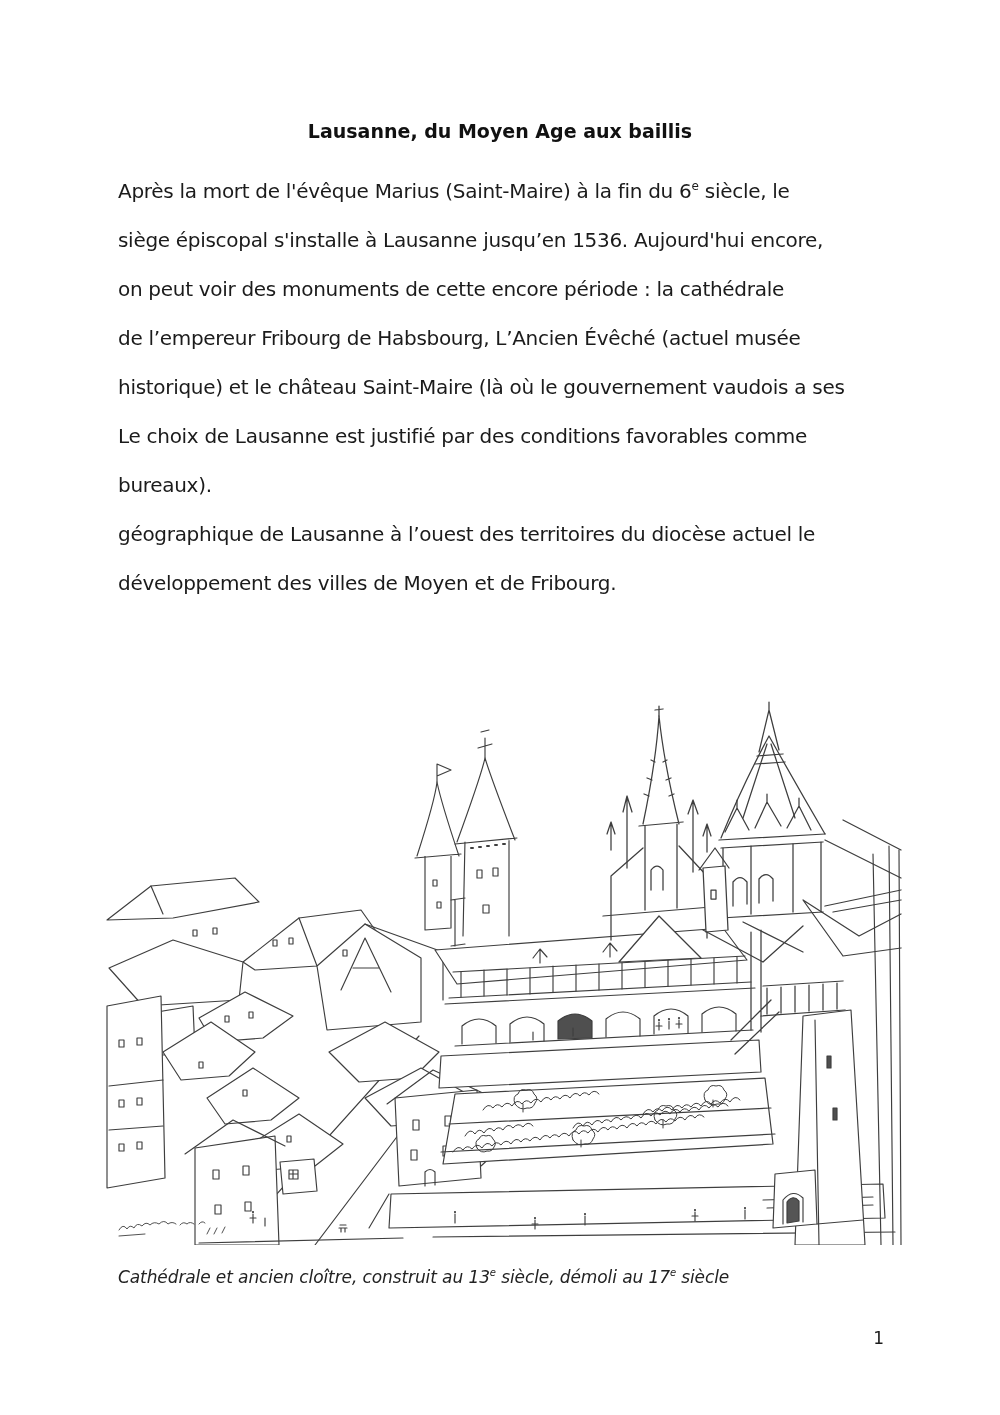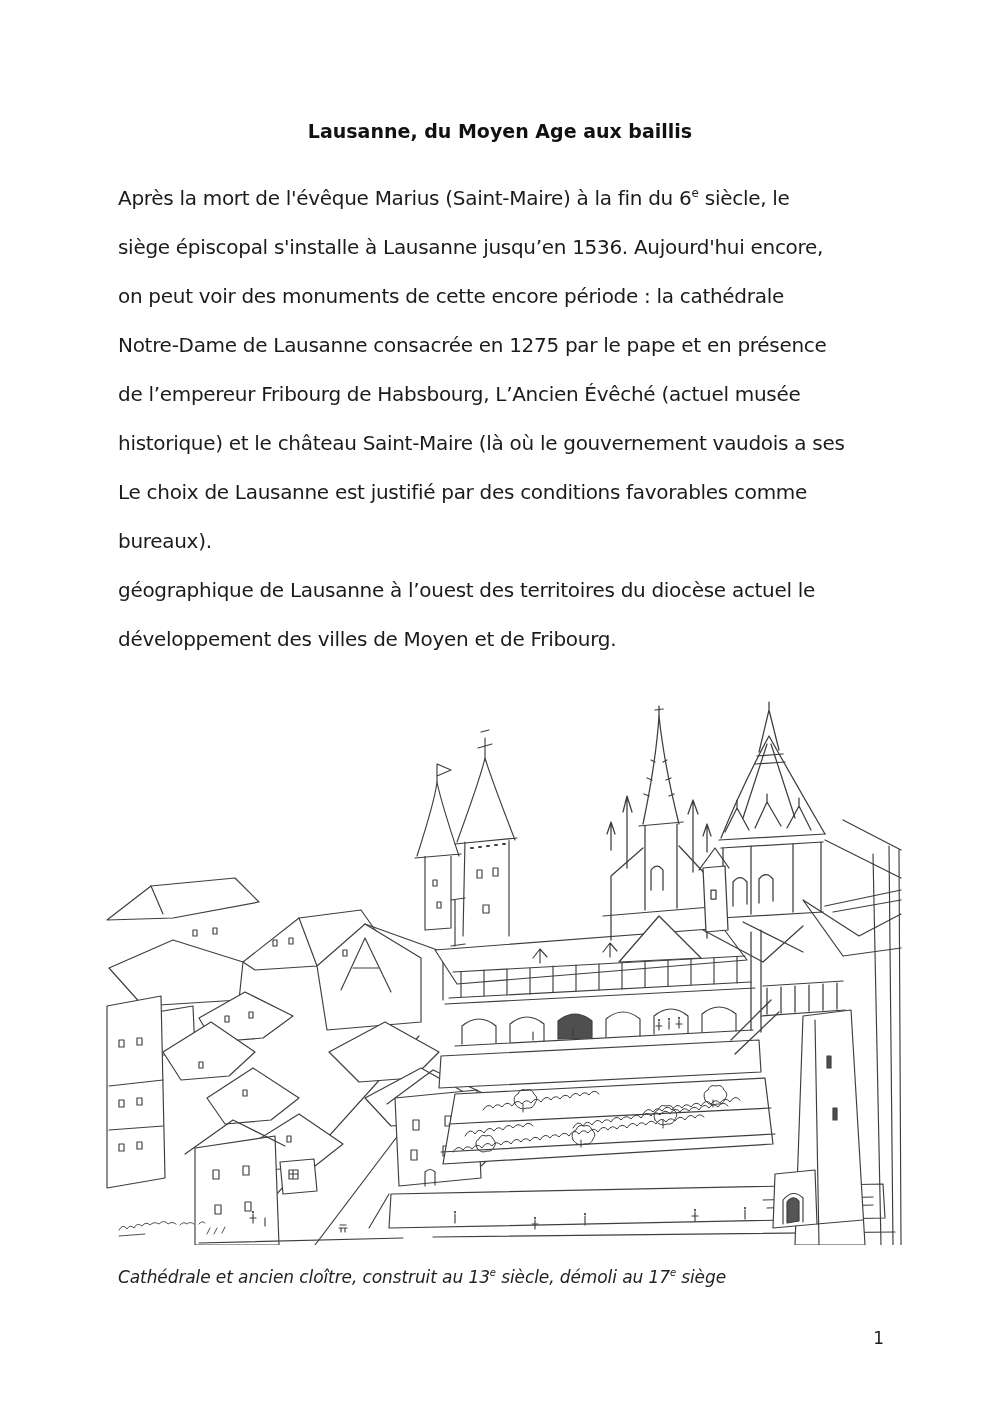--- a/index.html
+++ b/index.html
@@ -11,21 +11,21 @@
     color:#1b1b1b;
     overflow:hidden;
   }
   .doc-title{
     position:absolute;top:119px;left:0;right:0;
     text-align:center;
     font-size:19px;font-weight:bold;line-height:24px;
     color:#111;
   }
   .body-text{
-    position:absolute;top:174px;left:118px;width:810px;
+    position:absolute;top:167px;left:118px;width:810px;
     font-size:20px;line-height:49px;letter-spacing:-0.3px;
     white-space:nowrap;
   }
   .body-text sup{
     font-size:12px;line-height:0;vertical-align:super;letter-spacing:0;
   }
   .figure{
     position:absolute;top:700px;left:103px;width:800px;height:545px;
   }
   .figure svg{display:block;width:800px;height:545px;}
@@ -45,21 +45,20 @@
 <body>
 
 <div class="page">
 
   <div class="doc-title">Lausanne, du Moyen Age aux baillis</div>
 
   <div class="body-text">
     <div><span>Après la mort de l'évêque Marius (Saint-Maire) à la fin du 6</span><sup>e</sup><span> siècle, le</span></div>
     <div>siège épiscopal s'installe à Lausanne jusqu’en 1536. Aujourd'hui encore,</div>
     <div>on peut voir des monuments de cette encore période : la cathédrale</div>
-    <div>Notre-Dame de Lausanne consacrée en 1275 par le pape et en présence</div>
     <div>de l’empereur Fribourg de Habsbourg, L’Ancien Évêché (actuel musée</div>
     <div>historique) et le château Saint-Maire (là où le gouvernement vaudois a ses</div>
     <div>Le choix de Lausanne est justifié par des conditions favorables comme</div>
     <div>bureaux).</div>
     <div>géographique de Lausanne à l’ouest des territoires du diocèse actuel le</div>
     <div>développement des villes de Moyen et de Fribourg.</div>
   </div>
 
   <div class="figure">
     <svg viewBox="0 0 800 545" fill="none" stroke="#3e3e3e" stroke-width="1.15" stroke-linecap="round" stroke-linejoin="round">
@@ -194,17 +193,17 @@
         <path d="M770,154 L778,545 M786,146 L790,545 M796,150 L798,545"></path>
       </g>
 
       <g stroke-width="0.9">
         <path d="M16,530 q4,-7 8,-1 q3,-5 7,-1 q3,-6 8,-2 q4,-5 8,-1 q4,-4 9,-1 q5,-5 9,0 q4,-3 8,0 m4,1 q3,-4 7,-1 q3,-3 7,0 m5,0 q3,-4 6,-1"></path>
         <path d="M16,536 l26,-2 M104,534 l3,-6 m4,6 l3,-6 m5,5 l3,-6"></path>
       </g>
     </svg>
   </div>
 
-  <div class="fig-caption"><span>Cathédrale et ancien cloître, construit au 13</span><sup>e</sup><span> siècle, démoli au 17</span><sup>e</sup><span> siège</span></div>
+  <div class="fig-caption"><span>Cathédrale et ancien cloître, construit au 13</span><sup>e</sup><span> siècle, démoli au 17</span><sup>e</sup><span> siècle</span></div>
 
   <div class="page-number">1</div>
 
 </div>
 
 </body></html>

